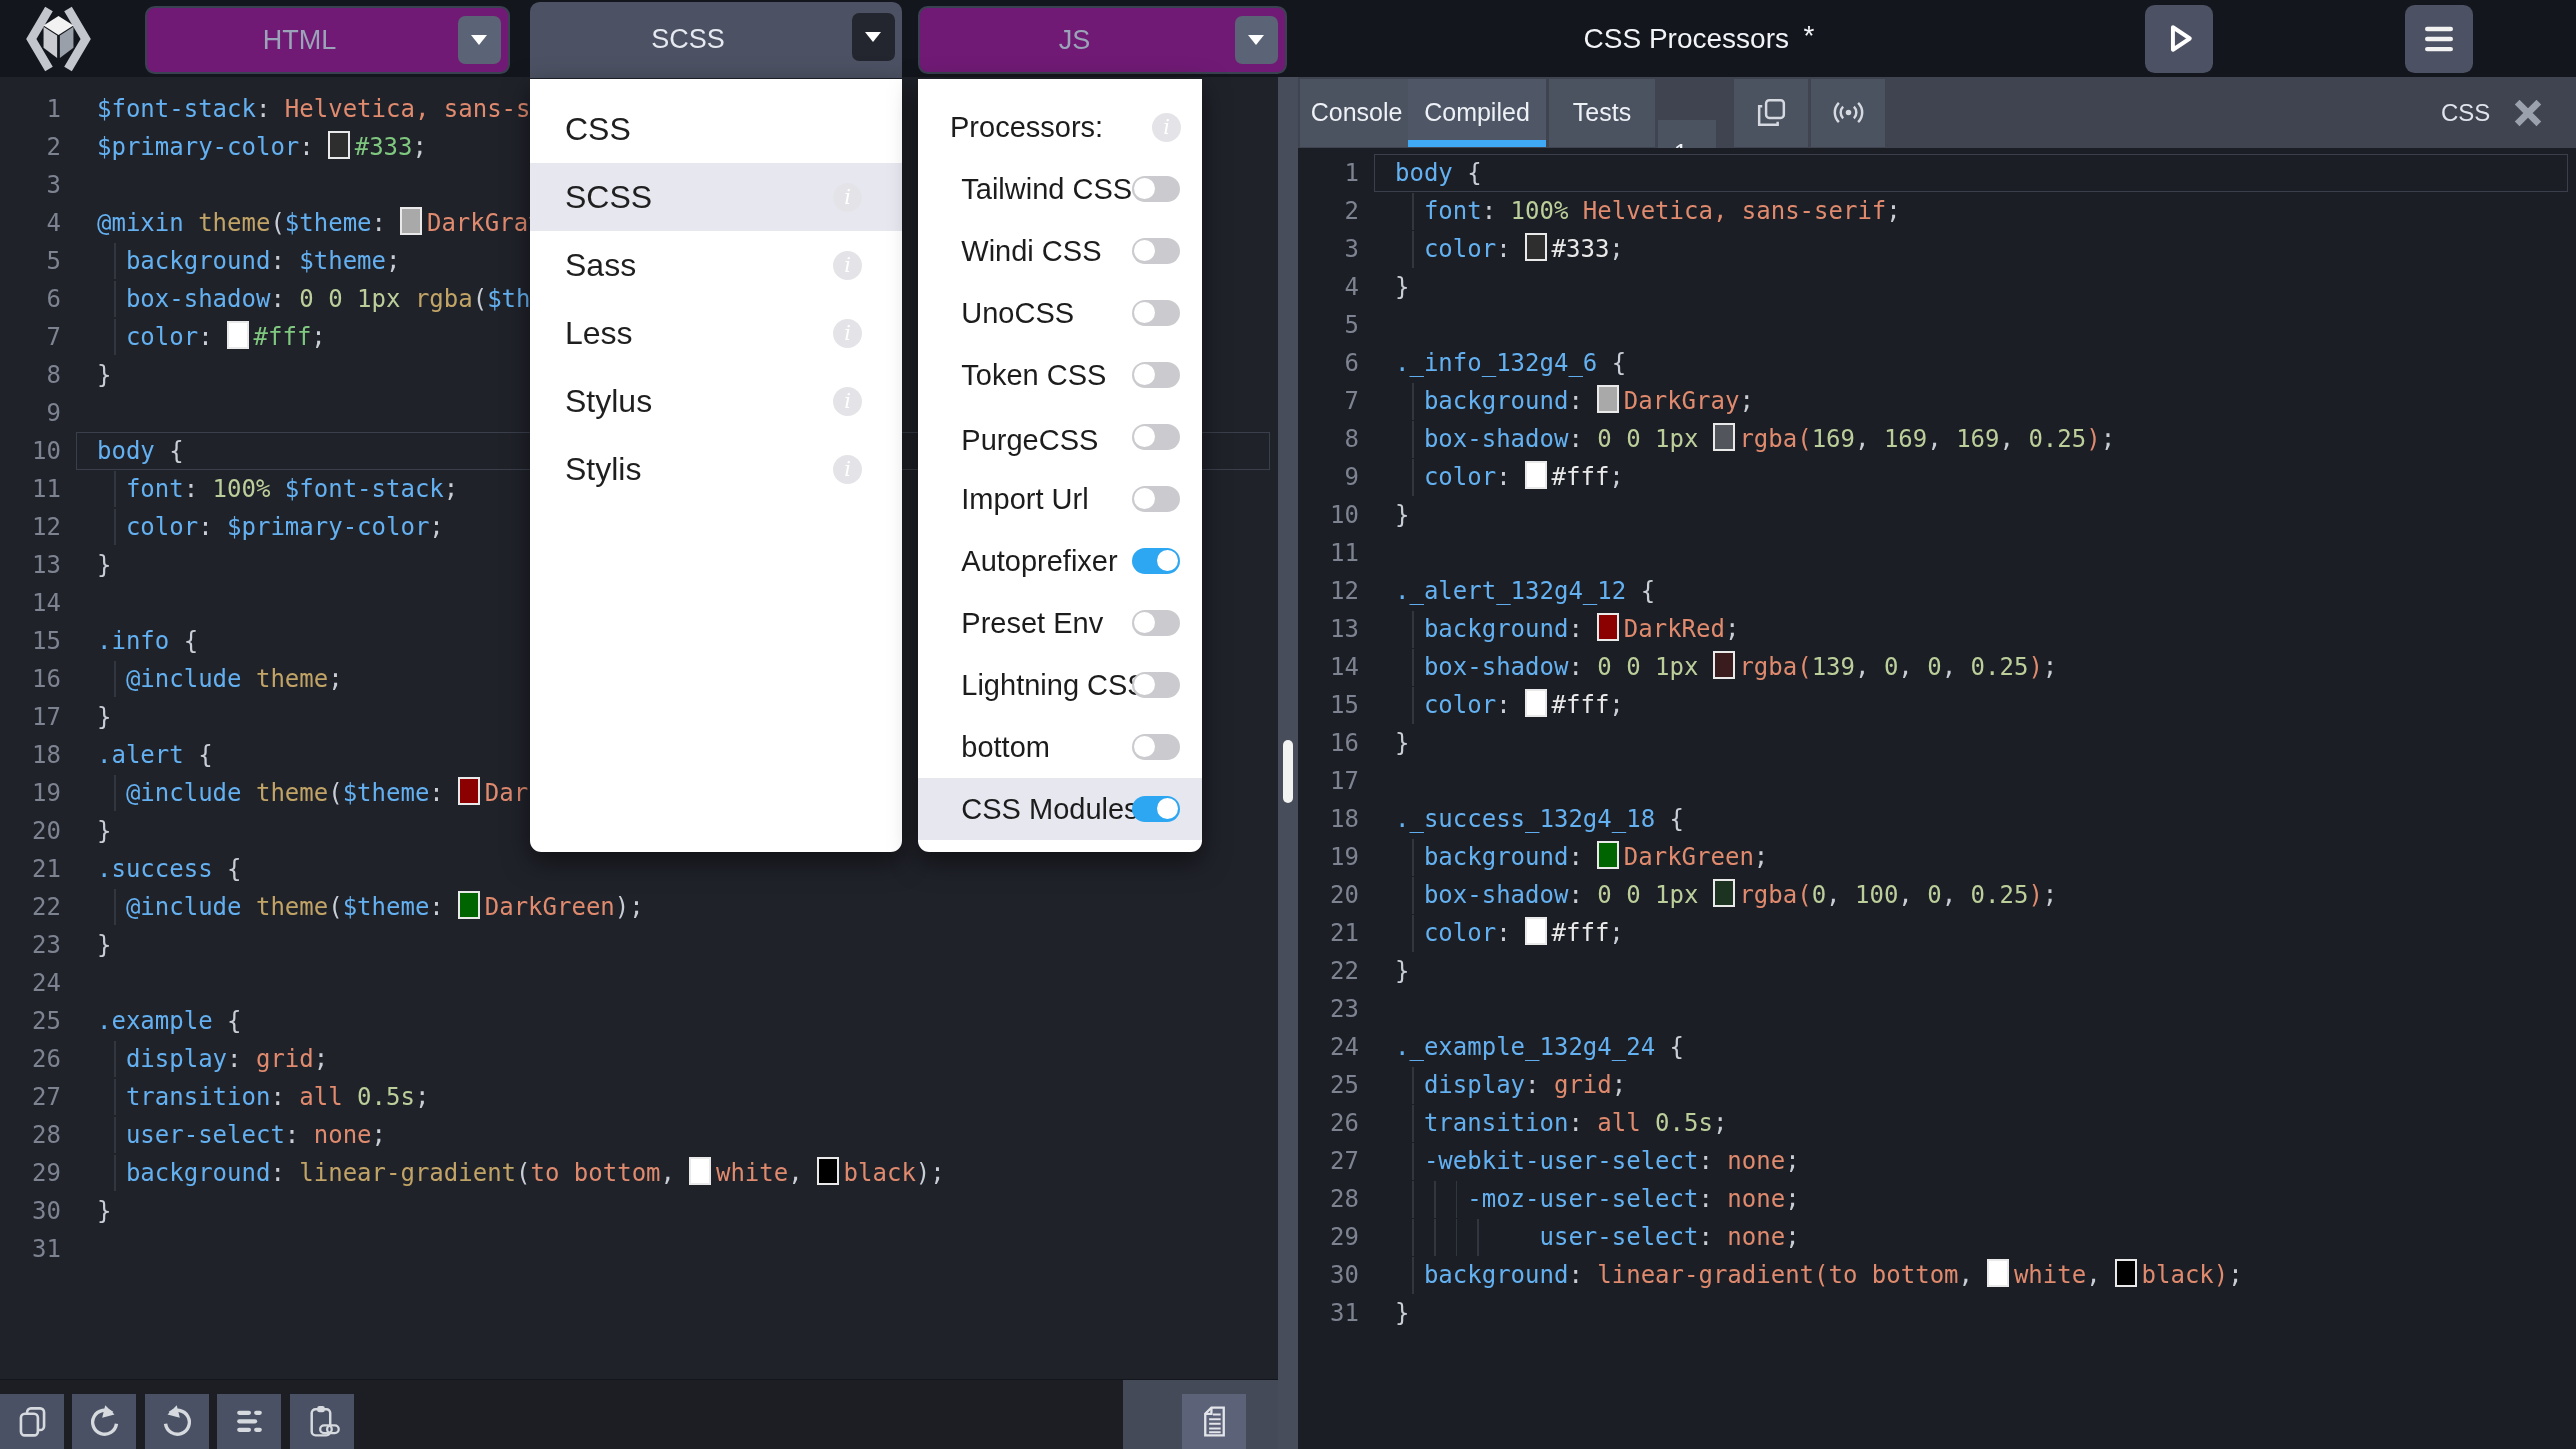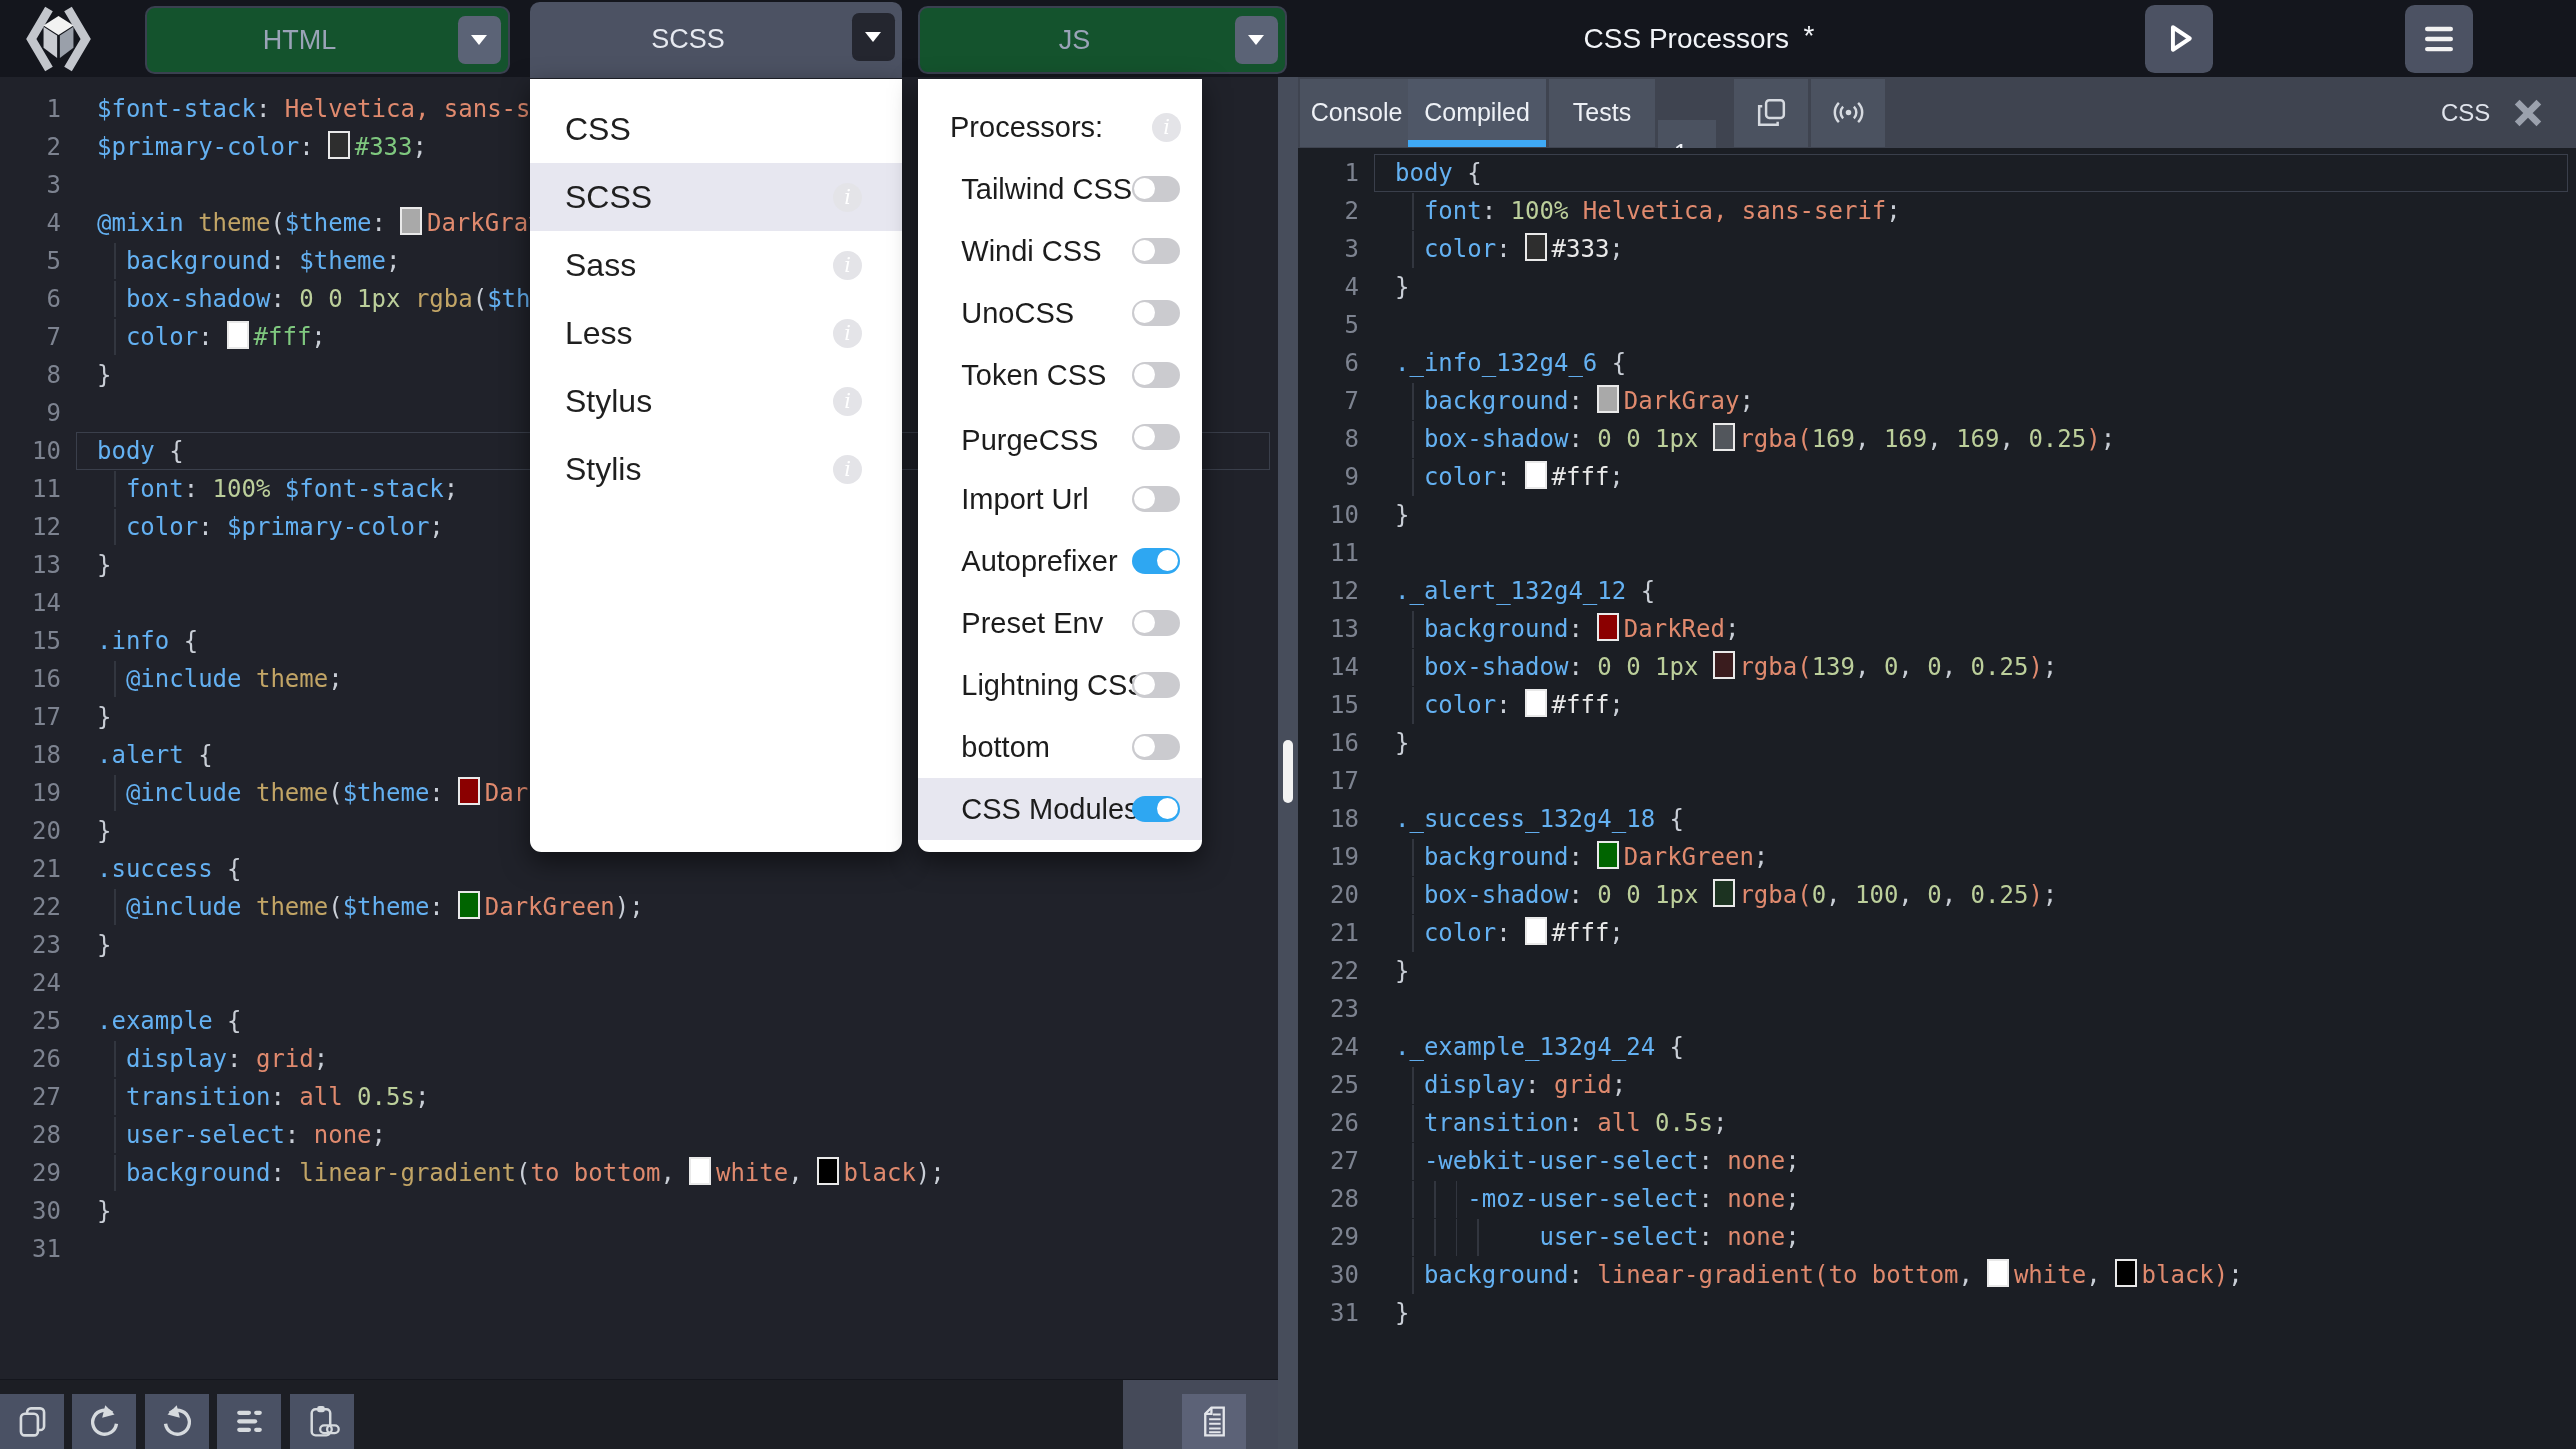--- a/index.html
+++ b/index.html
@@ -3,21 +3,21 @@
 <meta charset="utf-8">
 <style>
   html,body{margin:0;padding:0;background:#14161d;}
   #app{position:relative;width:2576px;height:1449px;overflow:hidden;
        font-family:"Liberation Sans",sans-serif;-webkit-font-smoothing:antialiased;}
 
   
   .topbar{position:absolute;left:0;top:0;width:2576px;height:77px;background:#14161d;z-index:40;}
   .logo{position:absolute;left:22.5px;top:4.8px;width:71px;height:68px;}
   .select{position:absolute;top:6.4px;height:68px;box-sizing:border-box;border:2.4px solid #3a4150;
-          border-radius:9.7px;background:#14532d;color:#9aa3b7;font-size:27px;}
+          border-radius:9.7px;background:#701a75;color:#9aa3b7;font-size:27px;}
   .select .lbl{position:absolute;left:0;right:56px;top:0;bottom:0;display:flex;align-items:center;justify-content:center;}
   .arrowbox{position:absolute;right:7.2px;top:7.2px;width:43px;height:48px;border-radius:7.2px;background:#5b6376;
             display:flex;align-items:center;justify-content:center;}
   .caret{width:0;height:0;border-left:8px solid transparent;border-right:8px solid transparent;border-top:10.5px solid #fff;}
   .select.active{top:1.6px;height:76px;border:none;background:#4c5263;color:#e6e9f0;border-radius:9.7px 9.7px 0 0;}
   .select.active .arrowbox{background:#24262f;top:11.3px;}
   .apptitle{position:absolute;left:1417px;top:0;width:564px;height:77px;display:flex;align-items:center;justify-content:center;
             color:#f2f4f8;font-size:28px;}
   .apptitle .star{margin-left:14.5px;position:relative;top:-2.4px;}
   .iconbtn{position:absolute;top:4.8px;width:68px;height:68px;background:#4c5263;border-radius:9.7px;

